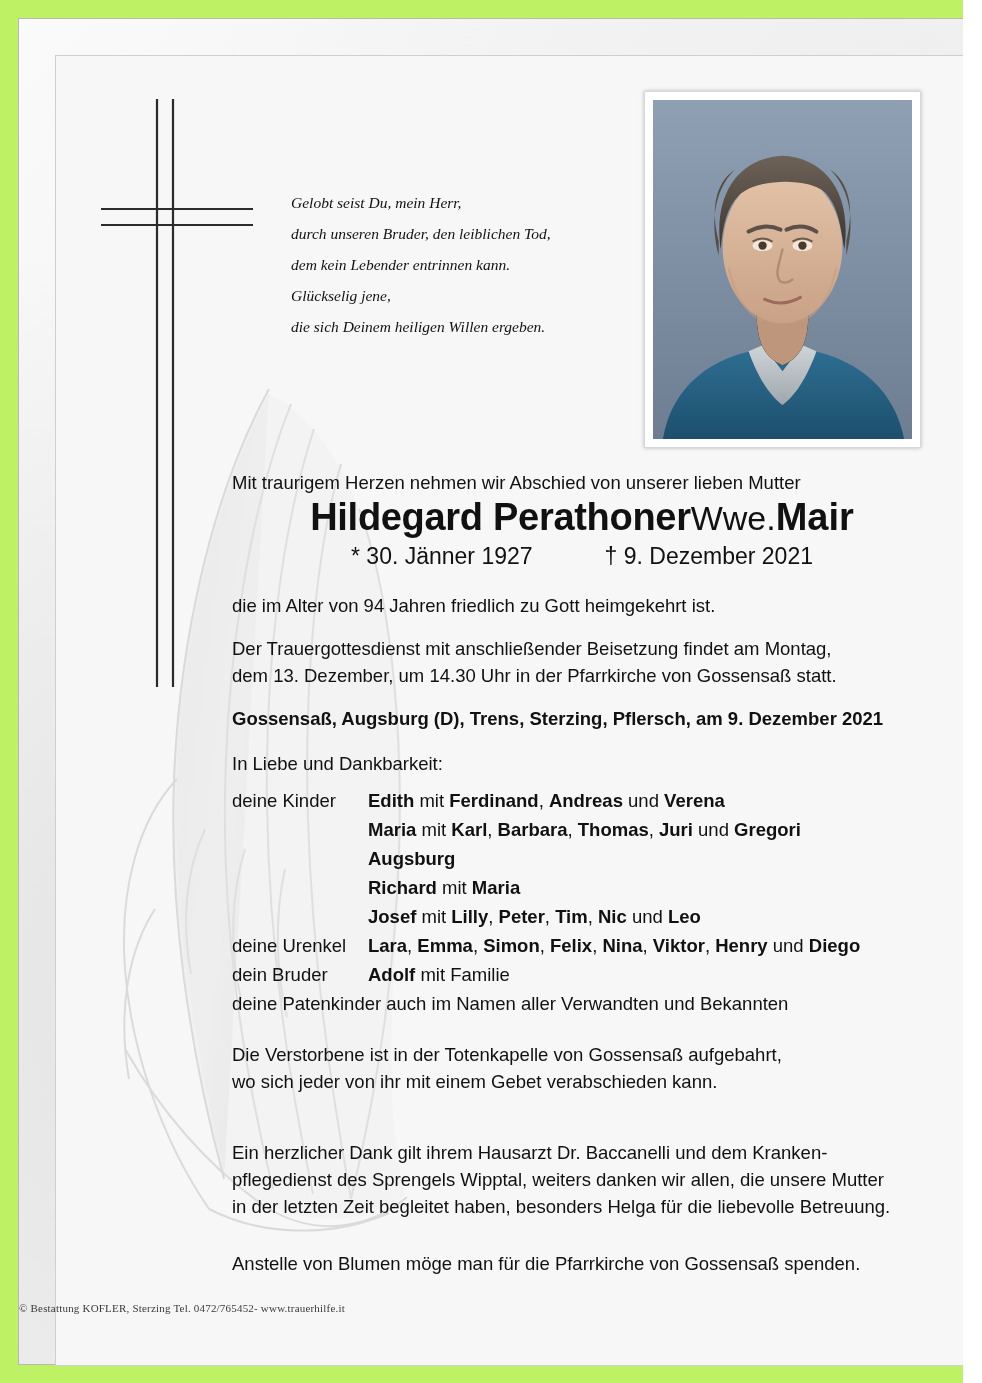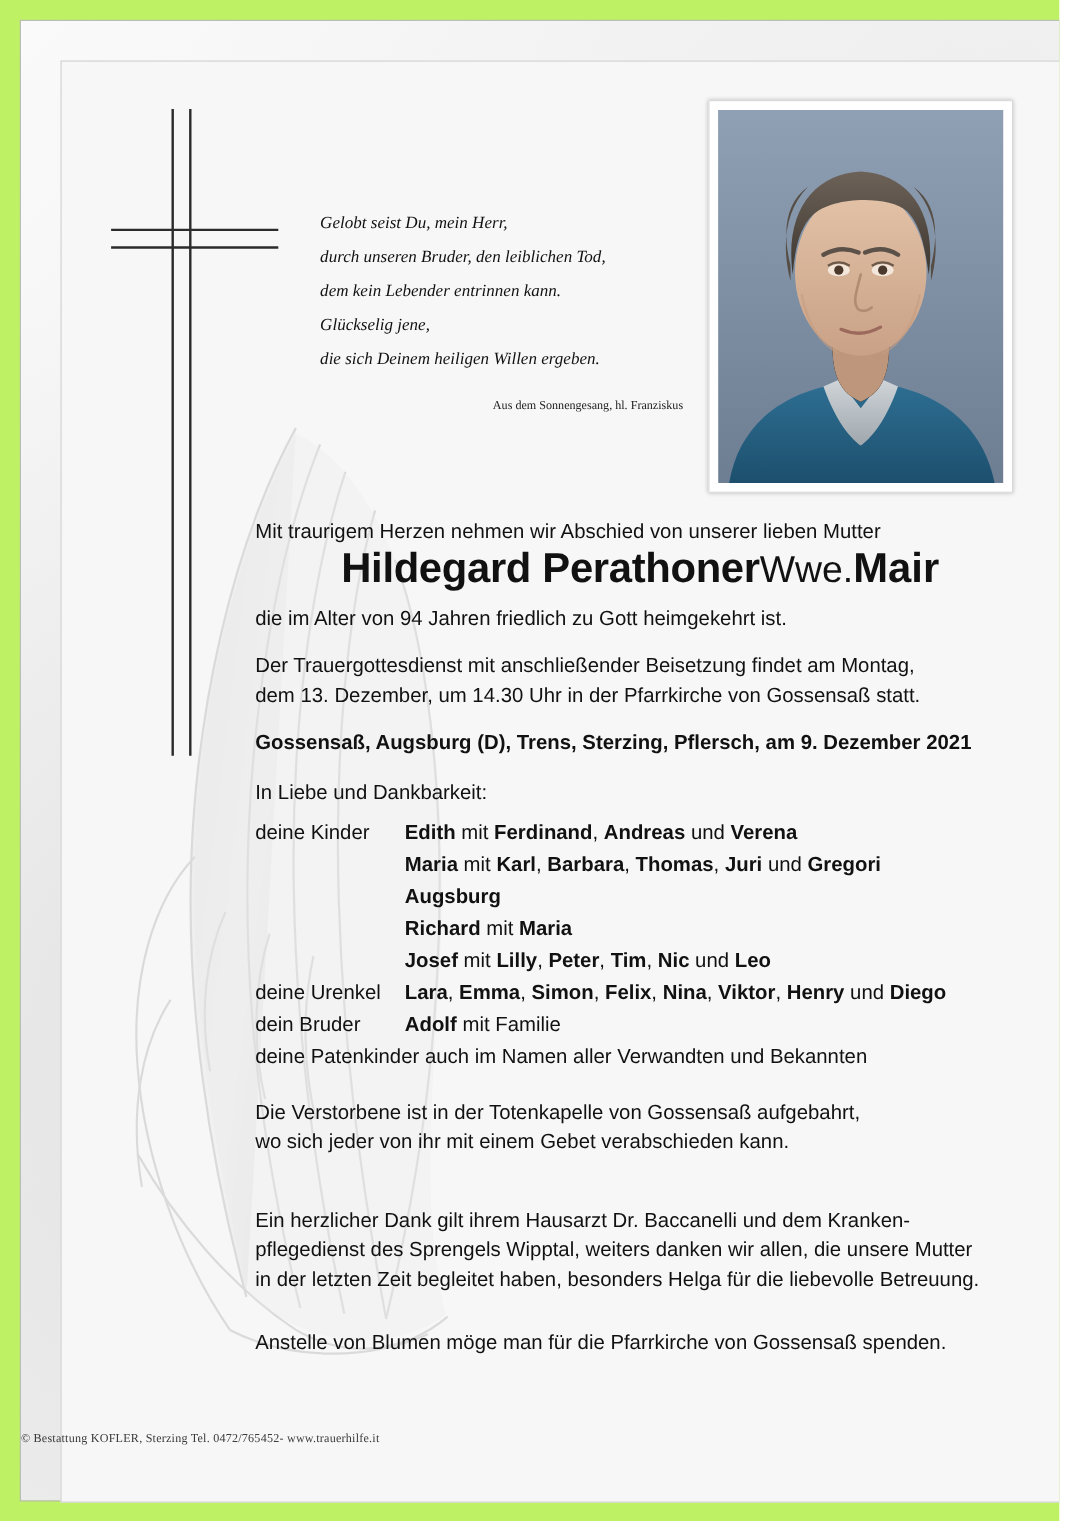--- a/index.html
+++ b/index.html
@@ -120,21 +120,21 @@
     left: 213px;
     top: 450px;
     width: 700px;
     color: #111;
     font-size: 18.5px;
     line-height: 27px;
   }
   .intro { font-size: 18.5px; margin: 0 0 8px 0; }
   .name-line {
     text-align: center;
-    margin: 4px 0 12px 0;
+    margin: 4px 0 0 0;
     white-space: nowrap;
   }
   .name-main {
     font-size: 38px;
     font-weight: bold;
     letter-spacing: -0.3px;
   }
   .name-suffix {
     font-size: 34px;
     font-weight: normal;
@@ -231,21 +231,20 @@
         </g>
       </svg>
     </div>
 
     <div class="verse">
       <div>Gelobt seist Du, mein Herr,</div>
       <div>durch unseren Bruder, den leiblichen Tod,</div>
       <div>dem kein Lebender entrinnen kann.</div>
       <div>Glückselig jene,</div>
       <div>die sich Deinem heiligen Willen ergeben.</div>
-      <div class="verse-source">Aus dem Sonnengesang, hl. Franziskus</div>
     </div>
 
     <div class="portrait">
       <div class="portrait-inner">
         <svg viewBox="0 0 260 340" preserveAspectRatio="xMidYMid slice" aria-hidden="true">
           <defs>
             <linearGradient id="bgG" x1="0" y1="0" x2="0" y2="1">
               <stop offset="0%" stop-color="#8fa0b4"></stop>
               <stop offset="100%" stop-color="#6d7e93"></stop>
             </linearGradient>
@@ -301,20 +300,23 @@
       </div>
     </div>
 
     <div class="body-text">
       <p class="intro">Mit traurigem Herzen nehmen wir Abschied von unserer lieben Mutter</p>
 
       <div class="name-line">
         <span class="name-main">Hildegard Perathoner</span><span class="name-suffix">Wwe.</span><span class="name-last">Mair</span>
       </div>
 
+      <div class="dates">
+        <span>* 30. Jänner 1927</span><span class="sep"></span><span>† 9. Dezember 2021</span>
+      </div>
 
       <p class="para">die im Alter von 94 Jahren friedlich zu Gott heimgekehrt ist.</p>
 
       <p class="para">
         <span>Der Trauergottesdienst mit anschließender Beisetzung findet am Montag,</span><br>
         <span>dem 13. Dezember, um 14.30 Uhr in der Pfarrkirche von Gossensaß statt.</span>
       </p>
 
       <p class="bold-line">Gossensaß, Augsburg (D), Trens, Sterzing, Pflersch, am 9. Dezember 2021</p>
 

